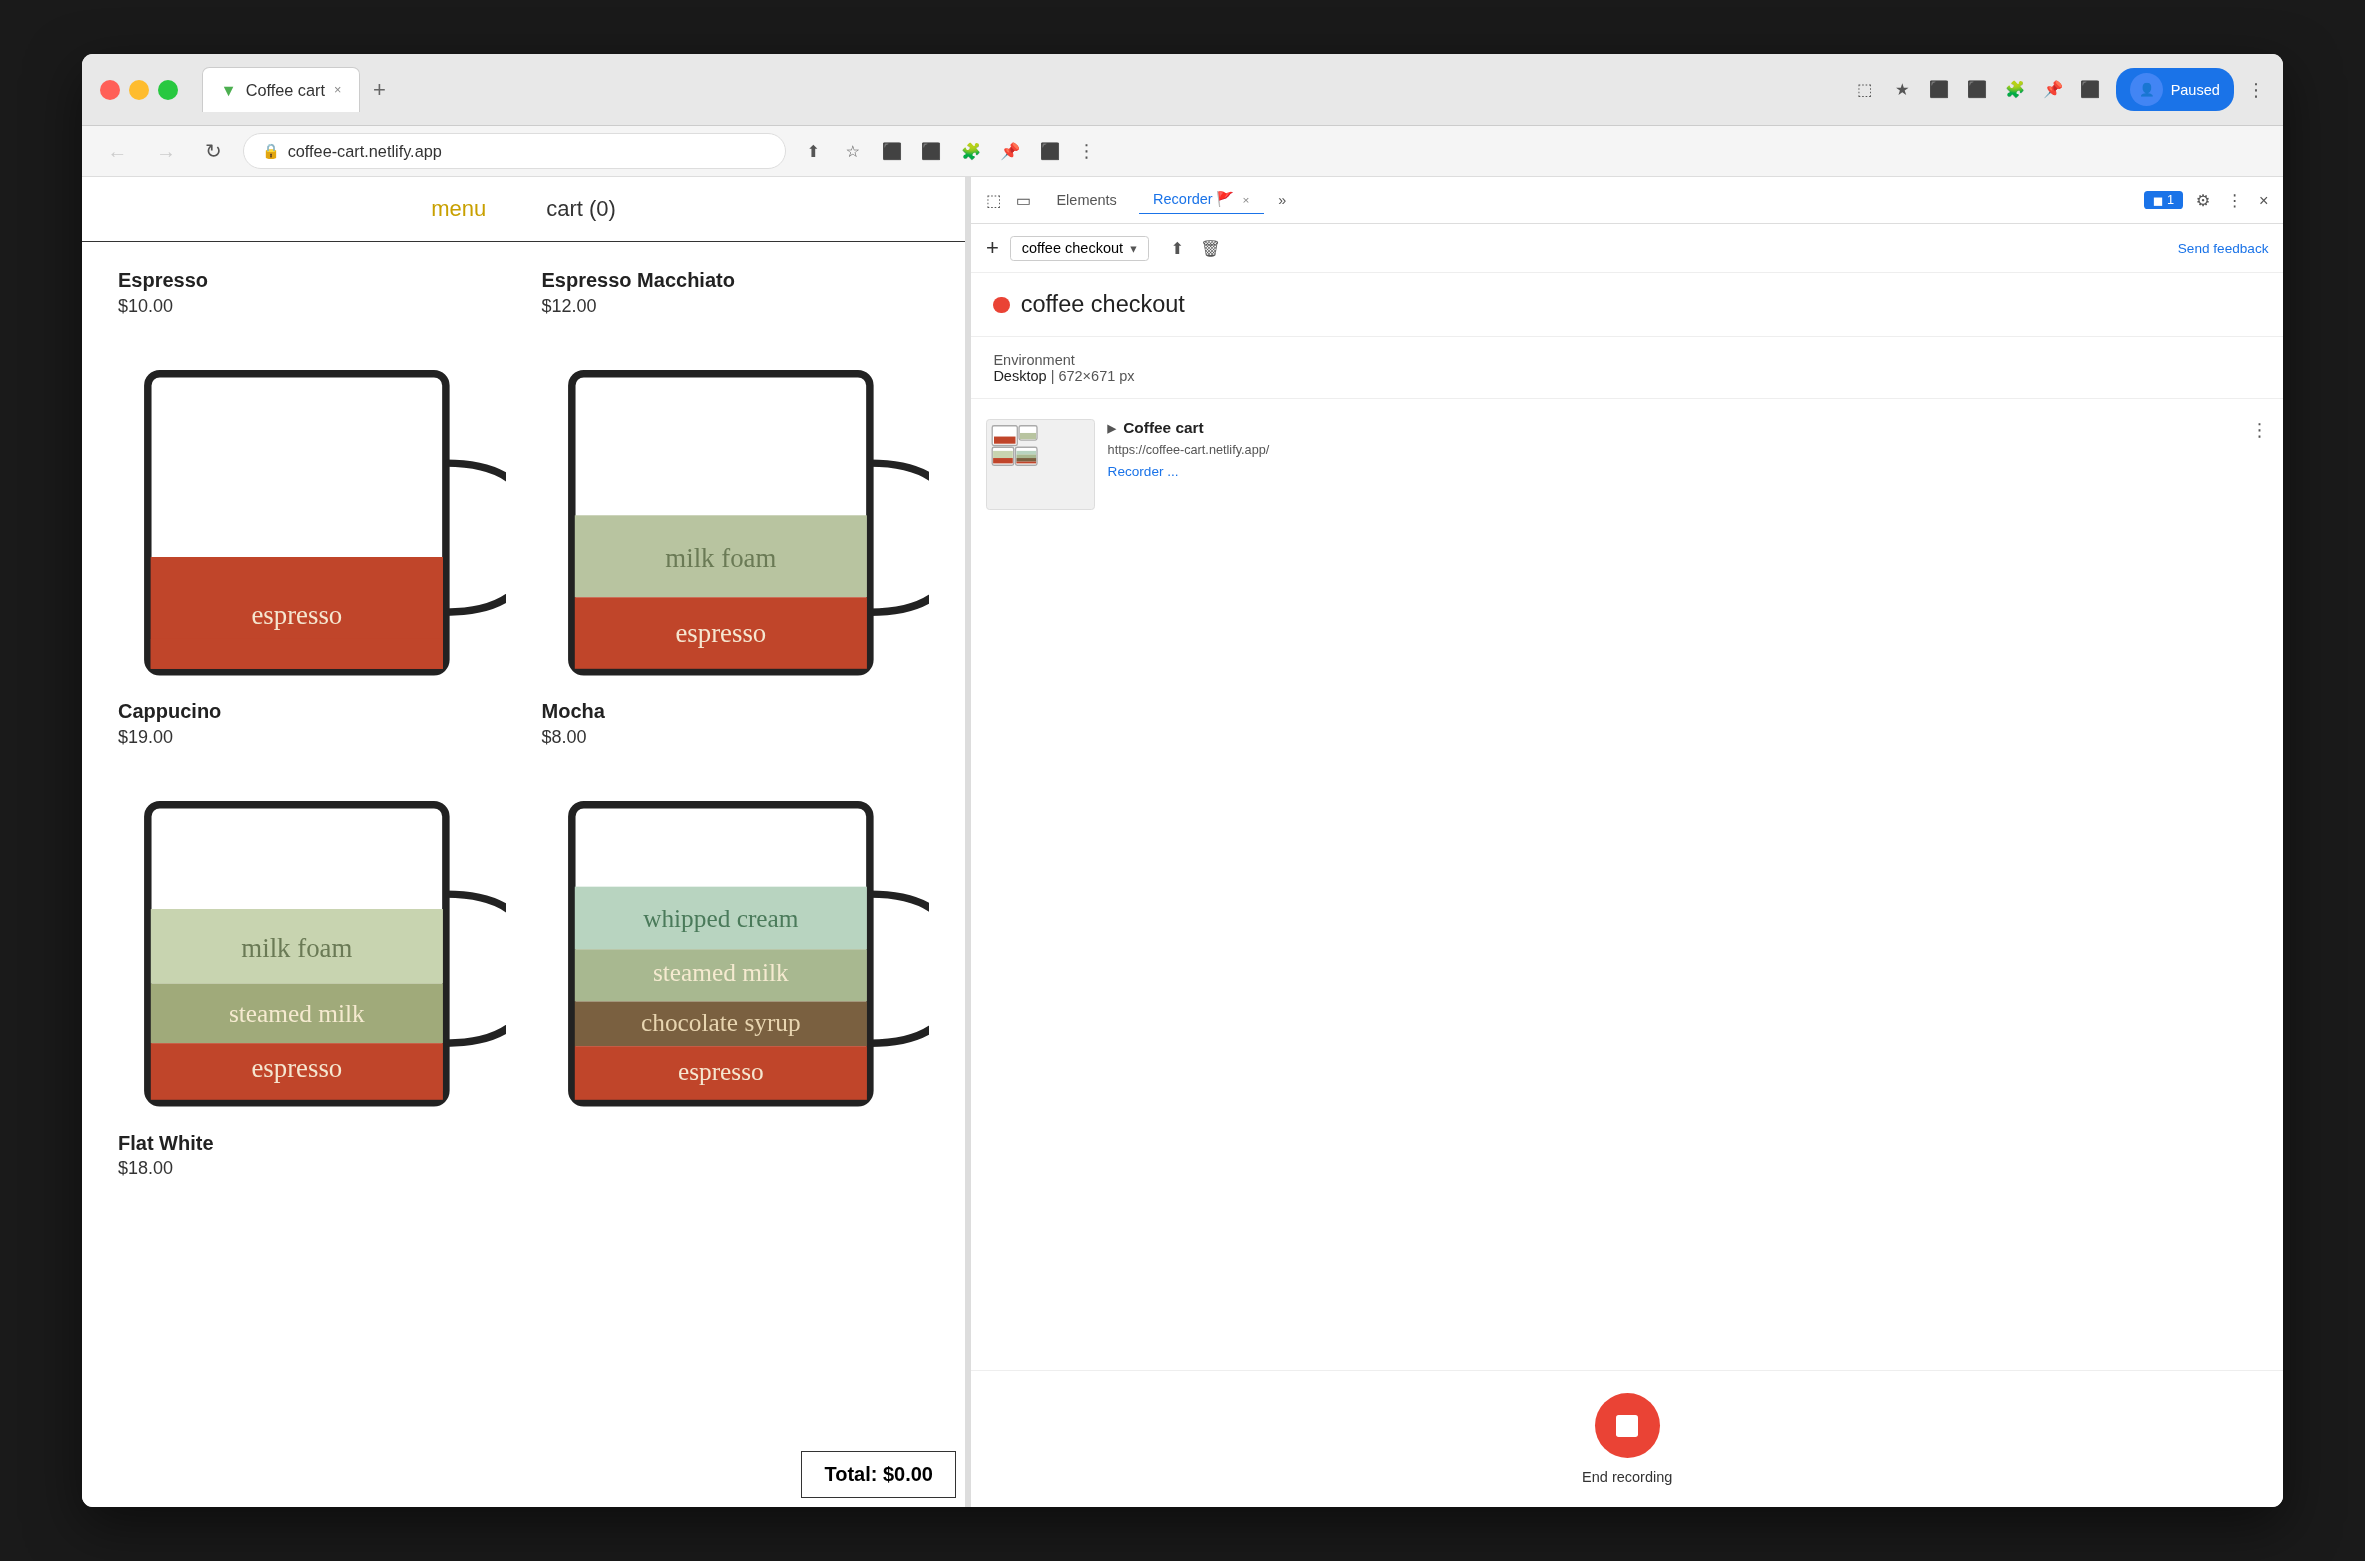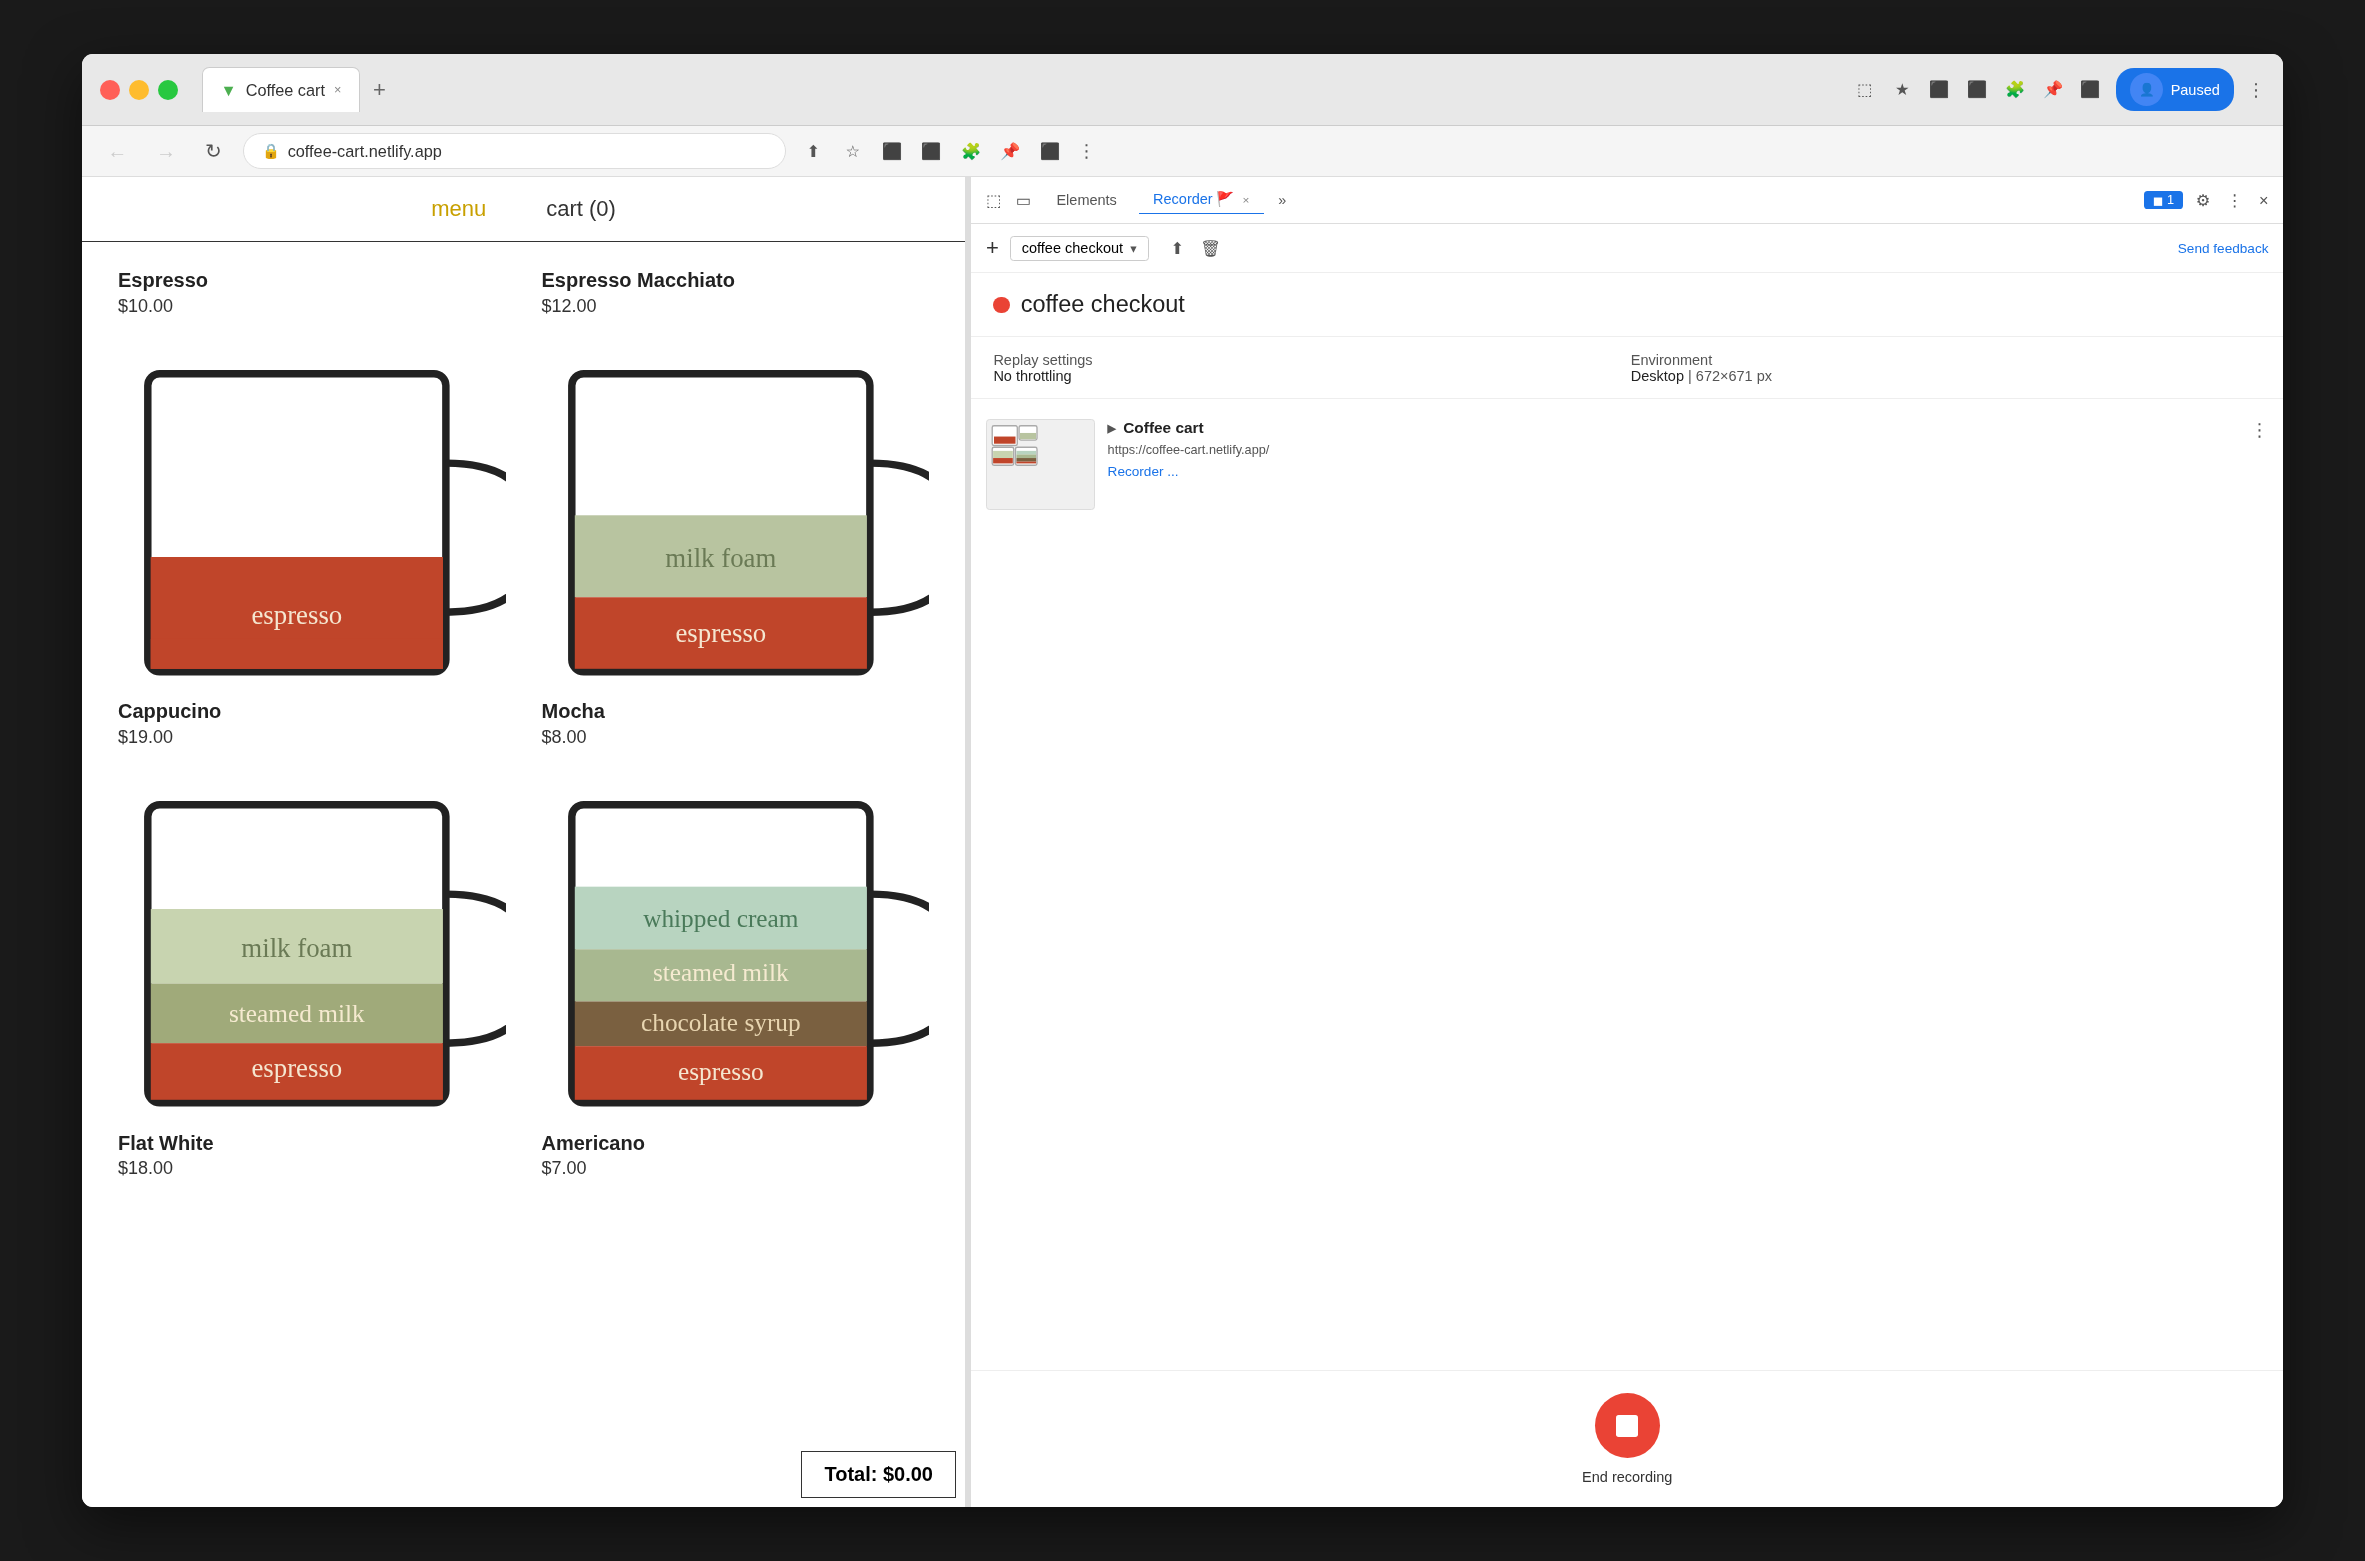--- a/index.html
+++ b/index.html
@@ -658,24 +658,20 @@
               <text x="120" y="162" text-anchor="middle" font-family="serif" font-size="17" fill="#e8d5b0">chocolate syrup</text>
               <text x="120" y="195" text-anchor="middle" font-family="serif" font-size="17" fill="#f5e6d0">espresso</text>
             </svg>
           </div>
 
           <div class="coffee-item">
             <div class="coffee-item-name">Flat White</div>
             <div class="coffee-item-price">$18.00</div>
           </div>
 
-          <div class="coffee-item">
-            <div class="coffee-item-name">Americano</div>
-            <div class="coffee-item-price">$7.00</div>
-          </div>
 
         </div>
 
         <div class="total-bar">
           <div class="total-box">Total: $0.00</div>
         </div>
       </div>
     </div>
 
     <div class="panel-divider"></div>
@@ -716,24 +712,20 @@
       </div>
 
       <div class="recording-title-section">
         <div class="recording-title">
           <div class="red-dot"></div>
           <span>coffee checkout</span>
         </div>
       </div>
 
       <div class="replay-settings-section">
-        <div>
-          <div class="replay-label">Replay settings</div>
-          <div class="replay-value">No throttling</div>
-        </div>
         <div>
           <div class="replay-label">Environment</div>
           <div>
             <span class="replay-value">Desktop</span>
             <span class="replay-value-secondary"> | </span>
             <span class="replay-value-secondary">672×671 px</span>
           </div>
         </div>
       </div>
 

